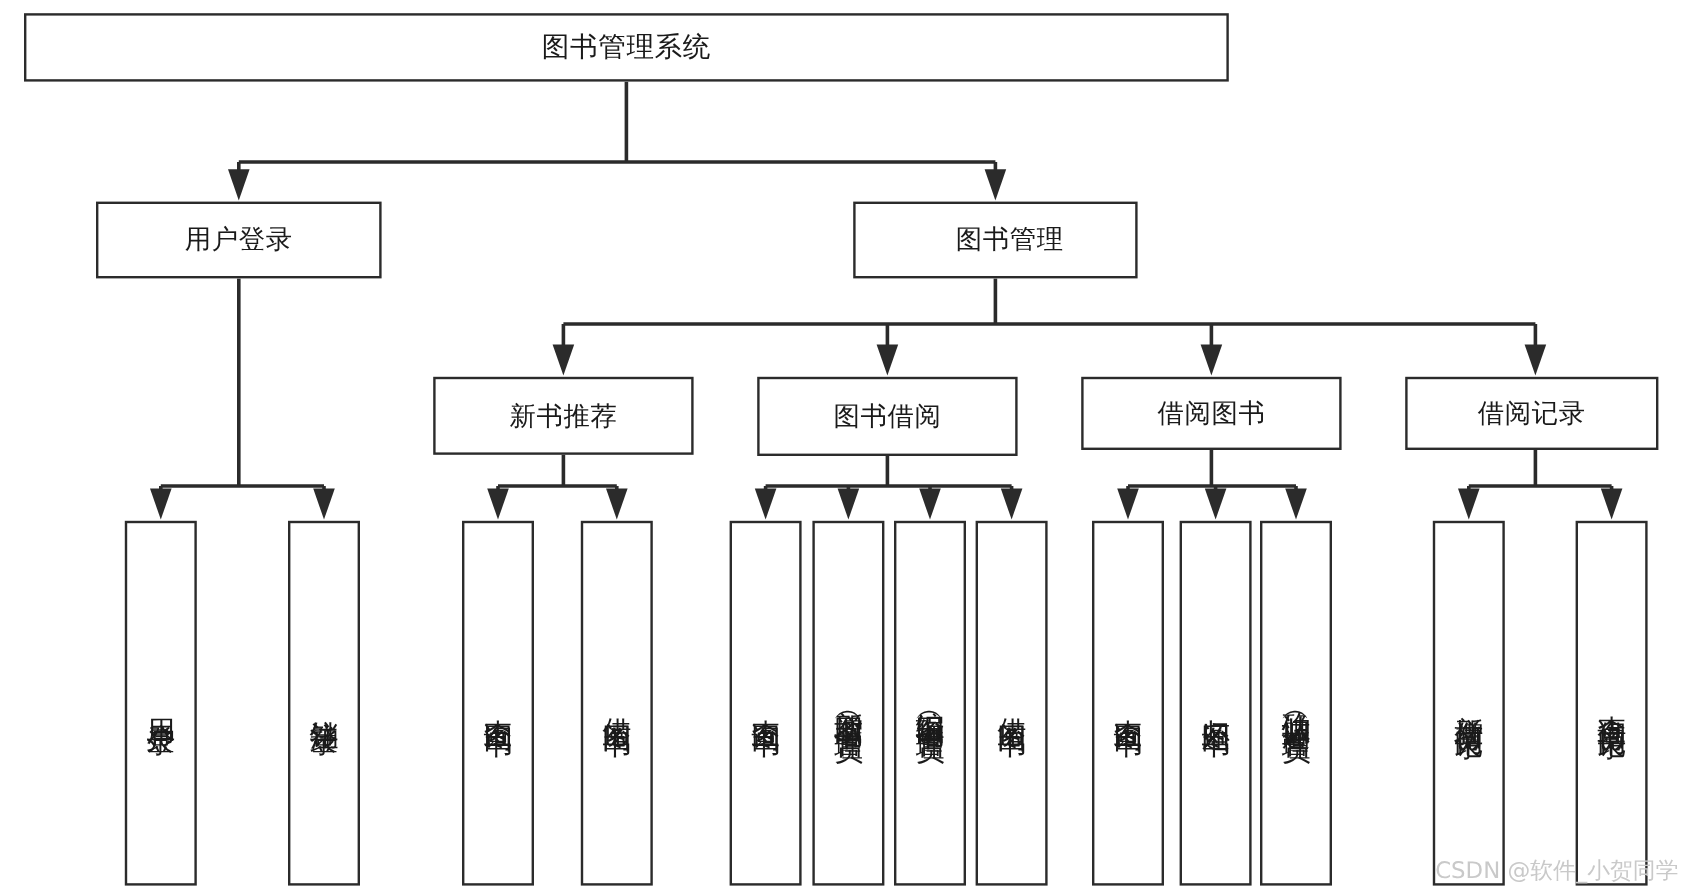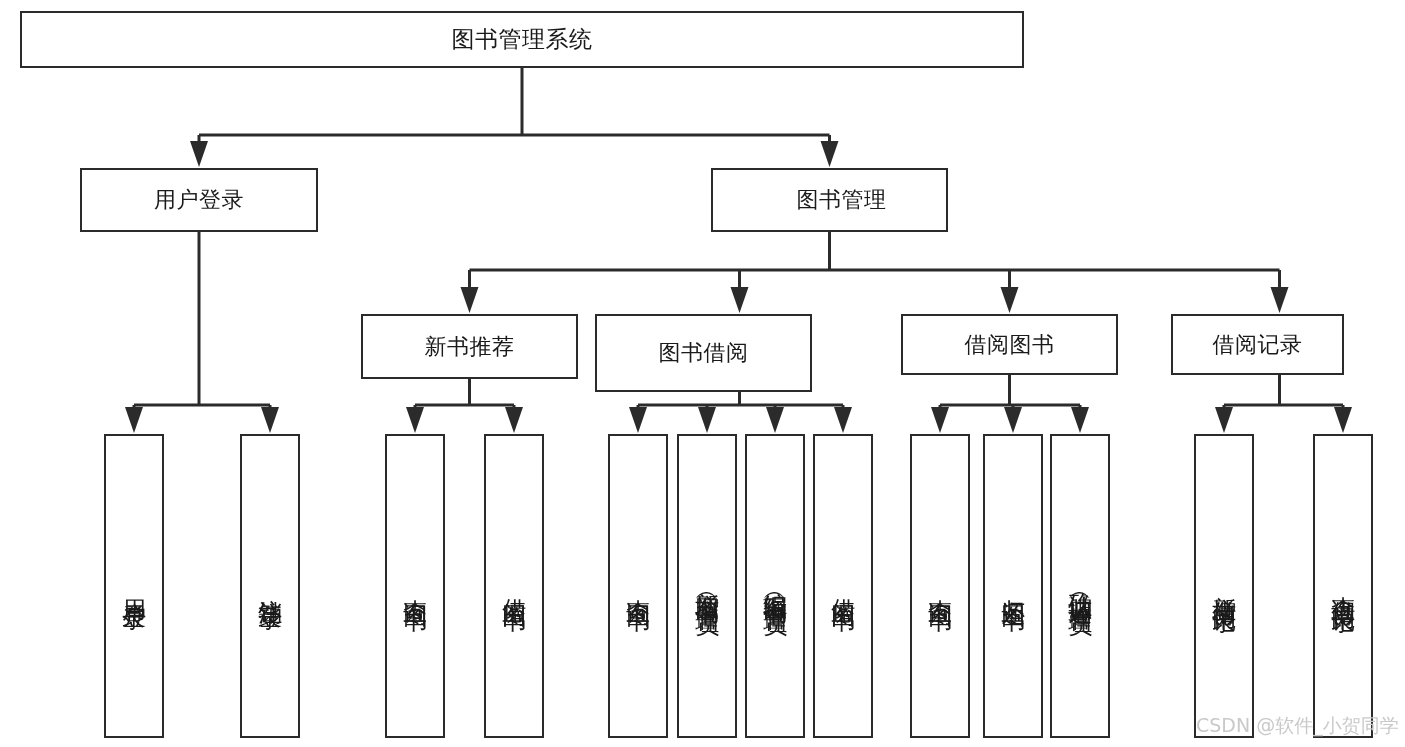--- a/index.html
+++ b/index.html
@@ -139,27 +139,27 @@
       </div>
       <div class="node horiz" style="left: 80px; top: 168px; width: 238px; height: 64px;">
         <span class="lbl">用户登录</span>
       </div>
       <div class="node horiz" style="left: 711px; top: 168px; width: 237px; height: 64px; padding-left: 24px;">
         <span class="lbl">图书管理</span>
       </div>
       <div class="node horiz" style="left: 361px; top: 314px; width: 217px; height: 65px;">
         <span class="lbl">新书推荐</span>
       </div>
-      <div class="node horiz" style="left: 595px; top: 314px; width: 217px; height: 78px;">
+      <div class="node horiz" style="left: 631px; top: 314px; width: 217px; height: 66px;">
         <span class="lbl">图书借阅</span>
       </div>
       <div class="node horiz" style="left: 901px; top: 314px; width: 217px; height: 61px;">
         <span class="lbl">借阅图书</span>
       </div>
-      <div class="node horiz" style="left: 1171px; top: 314px; width: 173px; height: 61px;">
+      <div class="node horiz" style="left: 1171px; top: 314px; width: 211px; height: 61px;">
         <span class="lbl">借阅记录</span>
       </div>
       <div class="node vert" style="left: 104px; top: 434px; width: 60px; height: 304px;">
         <span class="lbl">用户登录</span>
       </div>
       <div class="node vert" style="left: 240px; top: 434px; width: 60px; height: 304px;">
         <span class="lbl">注销登录</span>
       </div>
       <div class="node vert" style="left: 385px; top: 434px; width: 60px; height: 304px;">
         <span class="lbl">查询图书</span>

